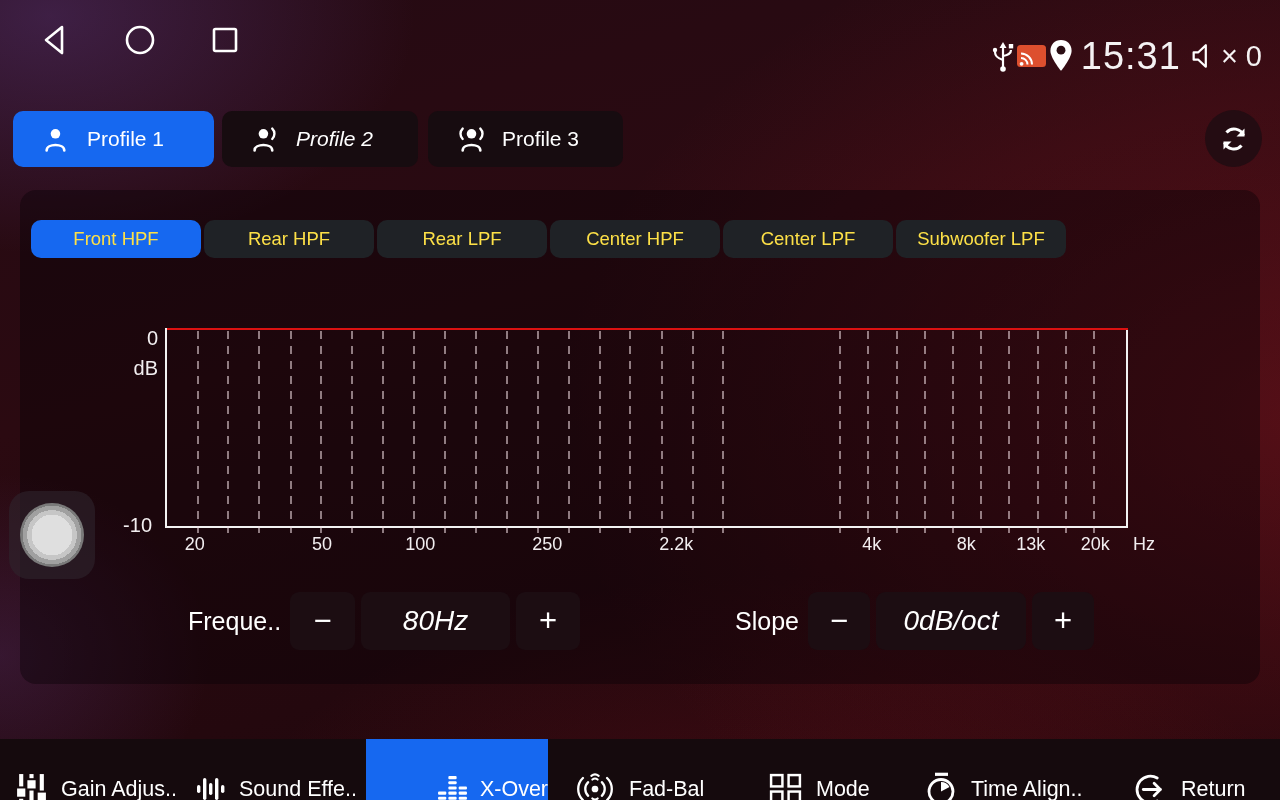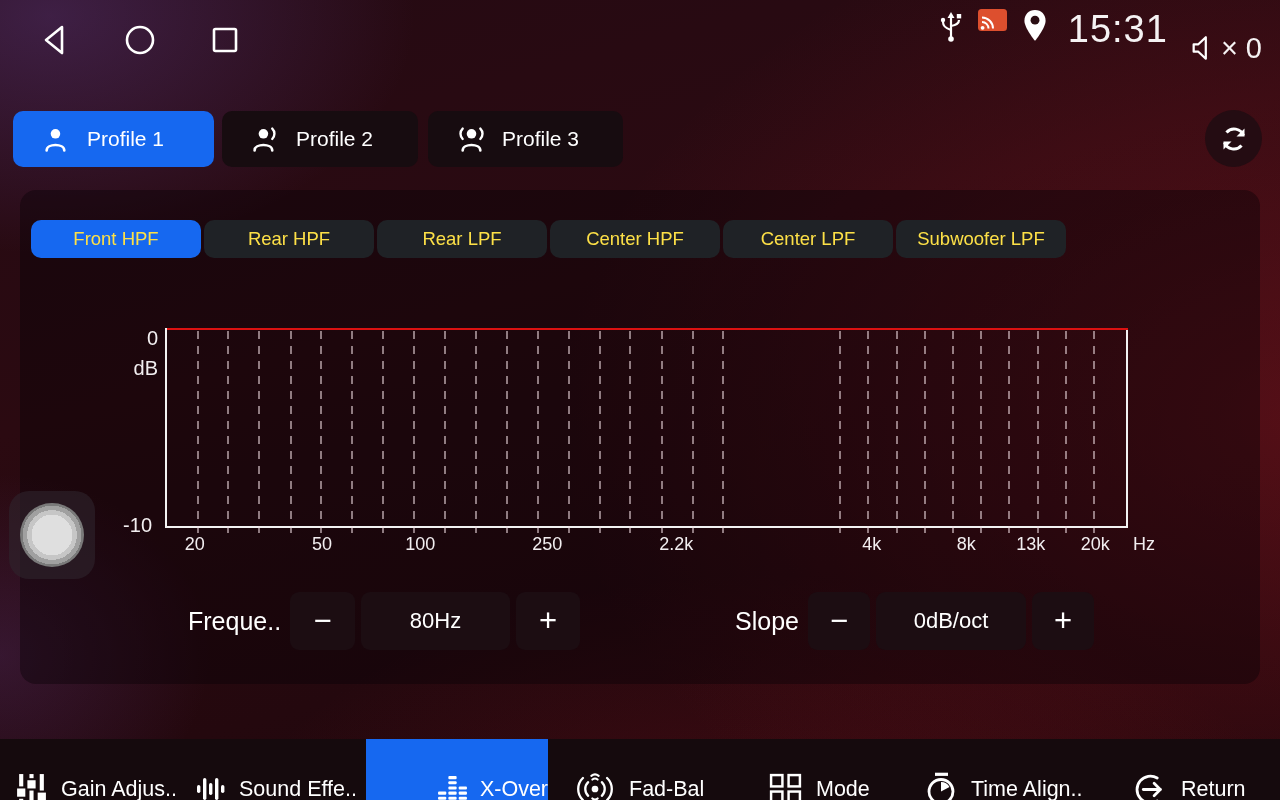--- a/index.html
+++ b/index.html
@@ -11,29 +11,29 @@
       radial-gradient(300px 260px at 0% 82%, rgba(110,72,165,0.22), rgba(110,72,165,0) 70%),
       radial-gradient(1150px 820px at 102% 52%, rgba(195,30,42,0.30), rgba(195,30,42,0) 65%),
       radial-gradient(900px 520px at 60% 112%, rgba(175,26,38,0.26), rgba(175,26,38,0) 62%),
       linear-gradient(165deg,#250a13 0%,#2b0a11 38%,#1d060b 100%);
   }
   svg{display:block;}
 
   
   .statusbar{position:absolute;left:0;top:0;width:1280px;height:80px;}
   .sb-left{position:absolute;left:40px;top:0;height:80px;display:flex;align-items:center;gap:54px;}
-  .sb-right{position:absolute;right:18px;top:8px;height:80px;display:flex;gap:13px;}
+  .sb-right{position:absolute;right:18px;top:16px;height:80px;display:flex;align-items:center;}
   .time{font-size:38px;font-weight:300;letter-spacing:1px;margin-left:6px;}
   .vol{display:flex;align-items:center;gap:4px;margin-left:8px;}
   .vol-txt{font-size:29px;font-weight:400;}
 
   
   .profile-btn{position:absolute;top:111px;height:56px;border-radius:10px;display:flex;align-items:center;gap:17px;padding:0 10px 0 30px;box-sizing:border-box;font-size:21px;color:#fff;}
   .profile-1{left:13px;width:201px;background:var(--accent,#1668f0);}
-  .profile-2{left:222px;width:196px;background:#170c10;}
+  .profile-2{left:222px;width:196px;background:#170c10;font-style:italic;}
   .profile-3{left:428px;width:195px;background:#170c10;}
   .refresh-btn{position:absolute;left:1205px;top:110px;width:57px;height:57px;border-radius:50%;background:#240c12;display:flex;align-items:center;justify-content:center;}
 
   
   .panel{position:absolute;left:20px;top:190px;width:1240px;height:494px;border-radius:16px;background:rgba(9,3,6,0.42);}
 
   
   .tabs{position:absolute;left:31px;top:220px;display:flex;gap:3px;}
   .tab{width:170px;height:38px;border-radius:10px;background:#1f2226;display:flex;align-items:center;justify-content:center;font-size:18.5px;color:#fde047;}
   .tab.active{background:var(--accent,#1668f0);}
@@ -49,21 +49,21 @@
 
   
   .knob-wrap{position:absolute;left:9px;top:491px;width:86px;height:88px;border-radius:20px;background:rgba(47,37,45,0.6);}
   .knob{position:absolute;left:11px;top:12px;width:64px;height:64px;border-radius:50%;
     background:radial-gradient(circle,#dfdfdf 0 45%,#c6c6c6 45% 55%,#a0a0a0 55% 65%,#7a7a7a 65% 75%,#565056 75% 86%,#3a3340 86% 100%);}
 
   
   .ctl-label{position:absolute;top:592px;height:58px;line-height:58px;font-size:25px;color:#fff;white-space:nowrap;}
   .ctl-btn,.ctl-value{position:absolute;top:592px;height:58px;border-radius:9px;background:#1c0d12;color:#fff;display:flex;align-items:center;justify-content:center;box-sizing:border-box;}
   .ctl-btn{font-size:31px;font-weight:300;}
-  .ctl-value{font-size:22px;}
+  .ctl-value{font-size:28px;font-style:italic;}
 
   
   .bottomnav{position:absolute;left:0;top:700px;width:1280px;height:100px;background:#150a0d;margin-top:39px;}
   .nav-item{position:absolute;top:0;height:100px;display:flex;align-items:center;gap:13px;color:#fff;font-size:21.5px;white-space:nowrap;}
   .nav-item.active{background:var(--accent,#1668f0);justify-content:flex-end;}
   .ni-gain{left:15px;}  .ni-sound{left:196px;}
   .ni-xover{left:366px;width:182px;}
   .ni-fadbal{left:574px;} .ni-mode{left:768px;} .ni-time{left:924px;} .ni-return{left:1133px;}
 </style>
 </head>

